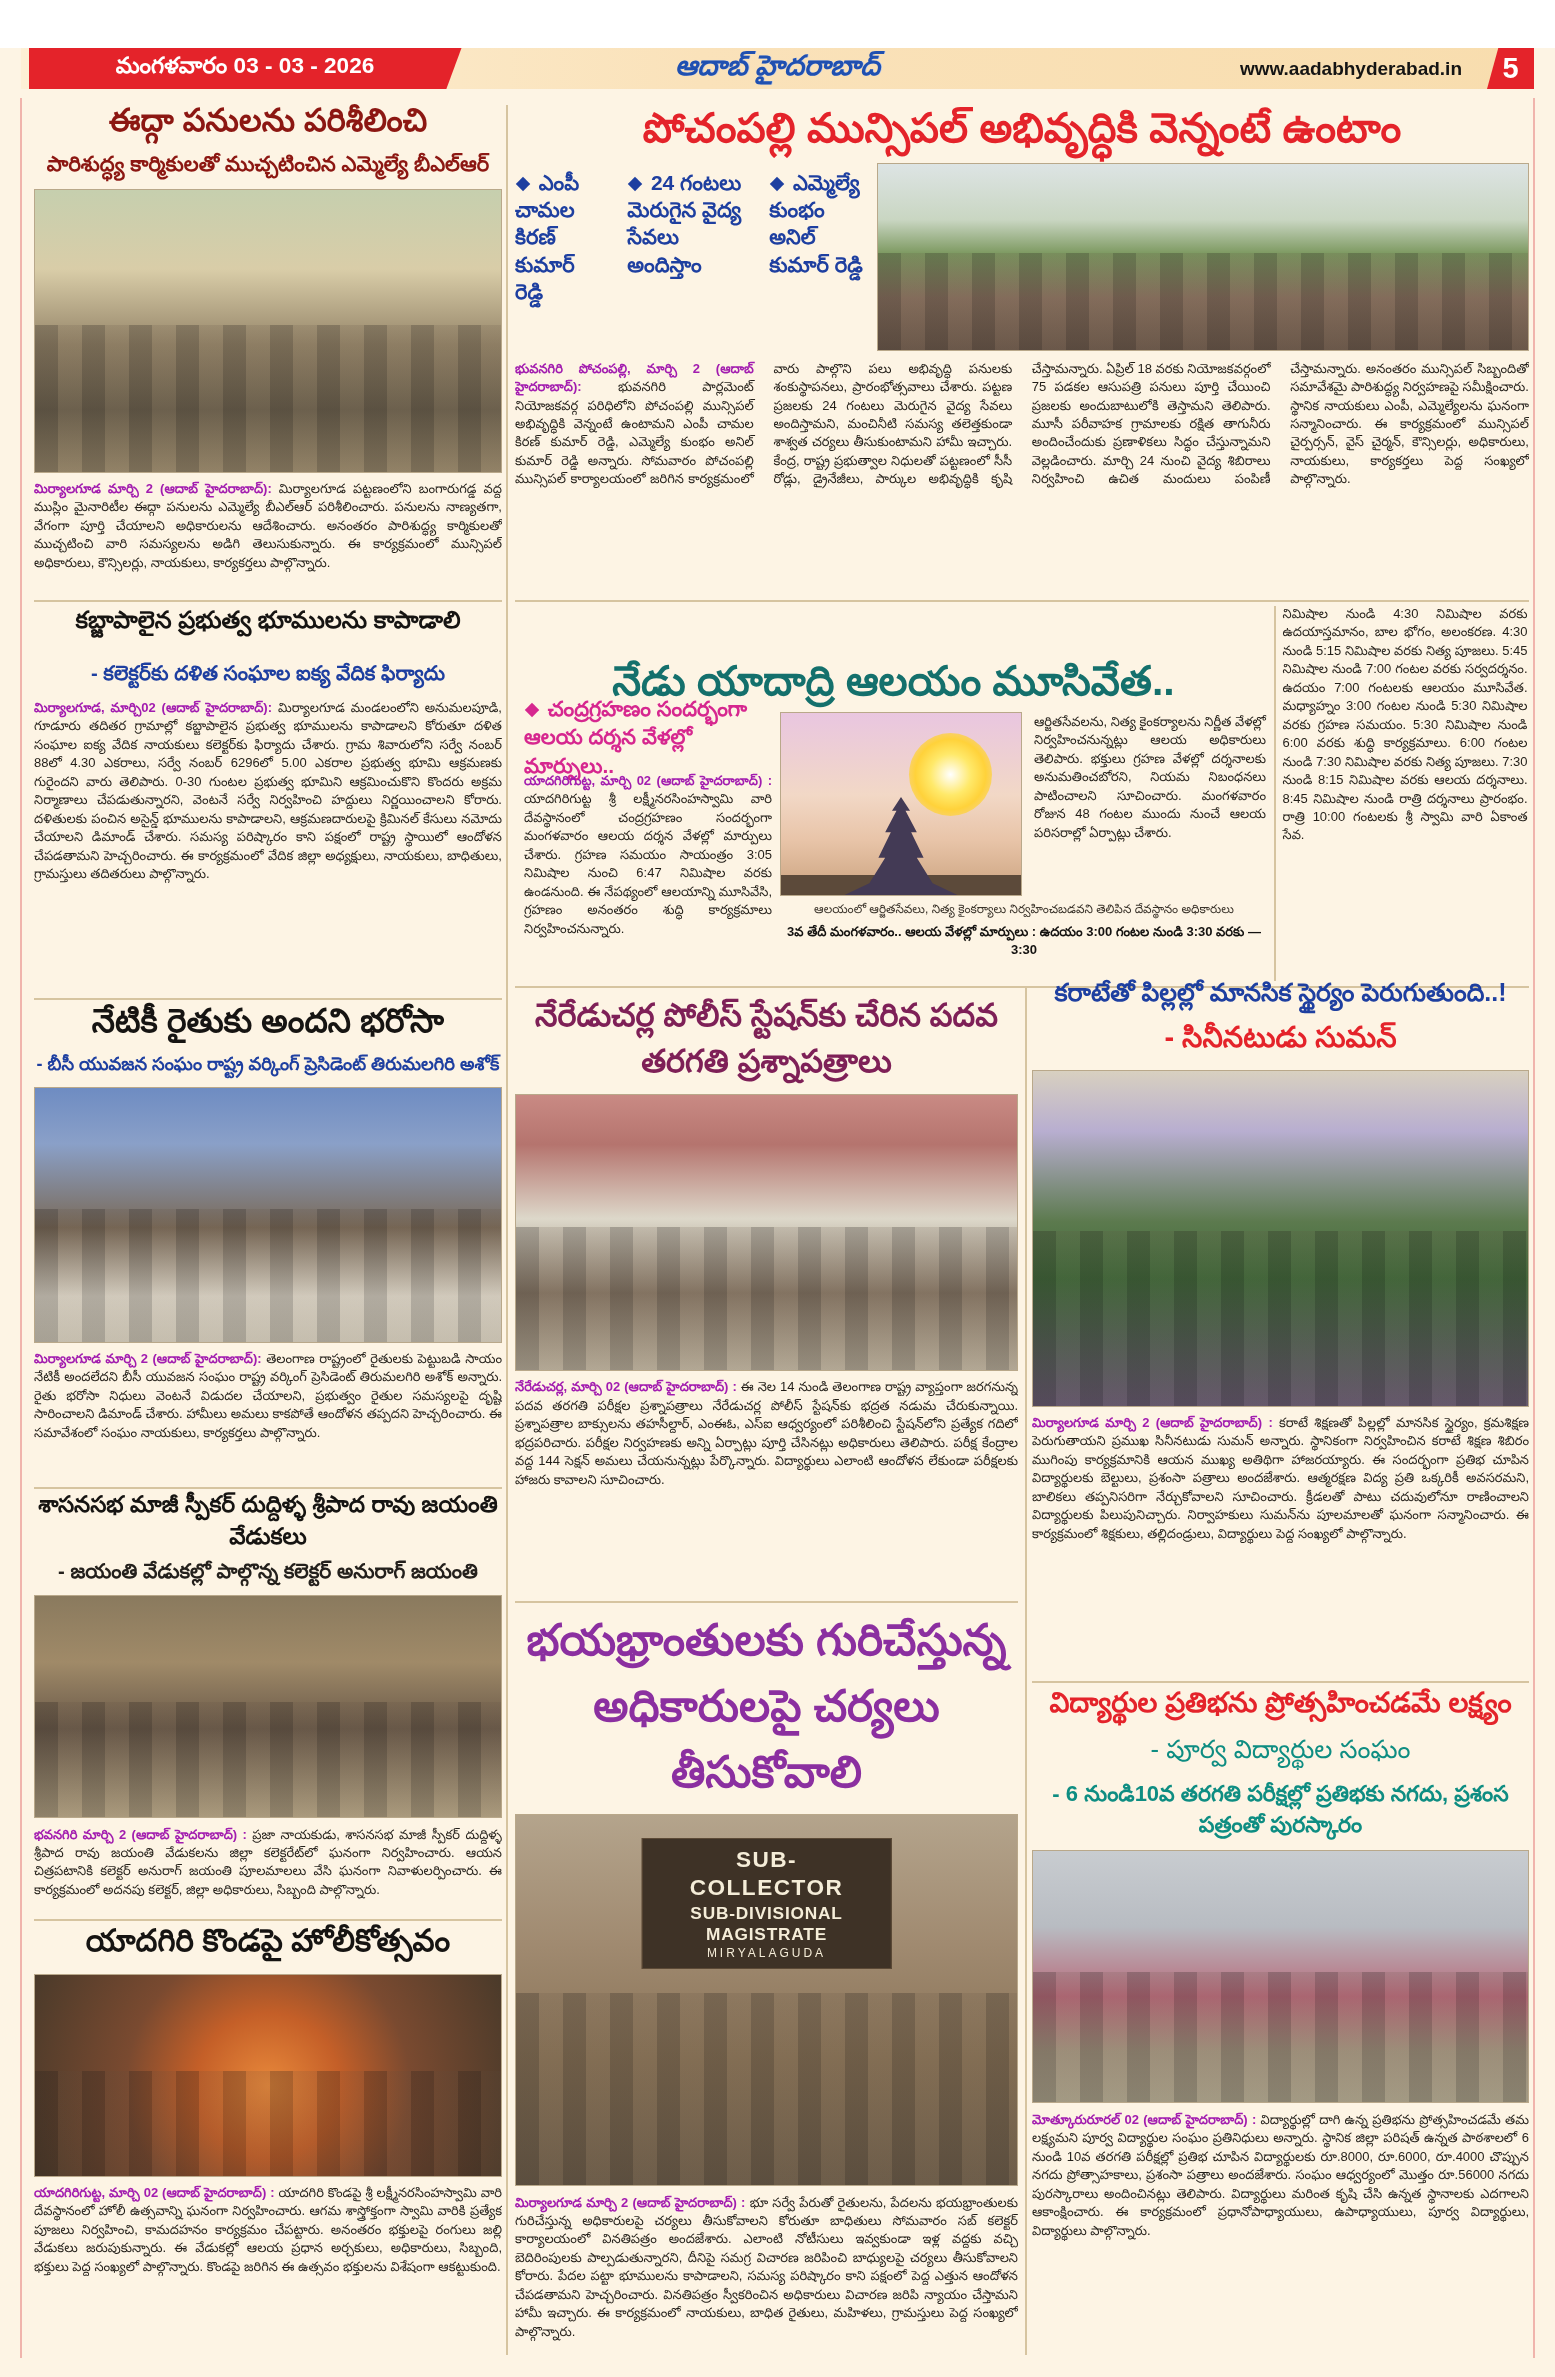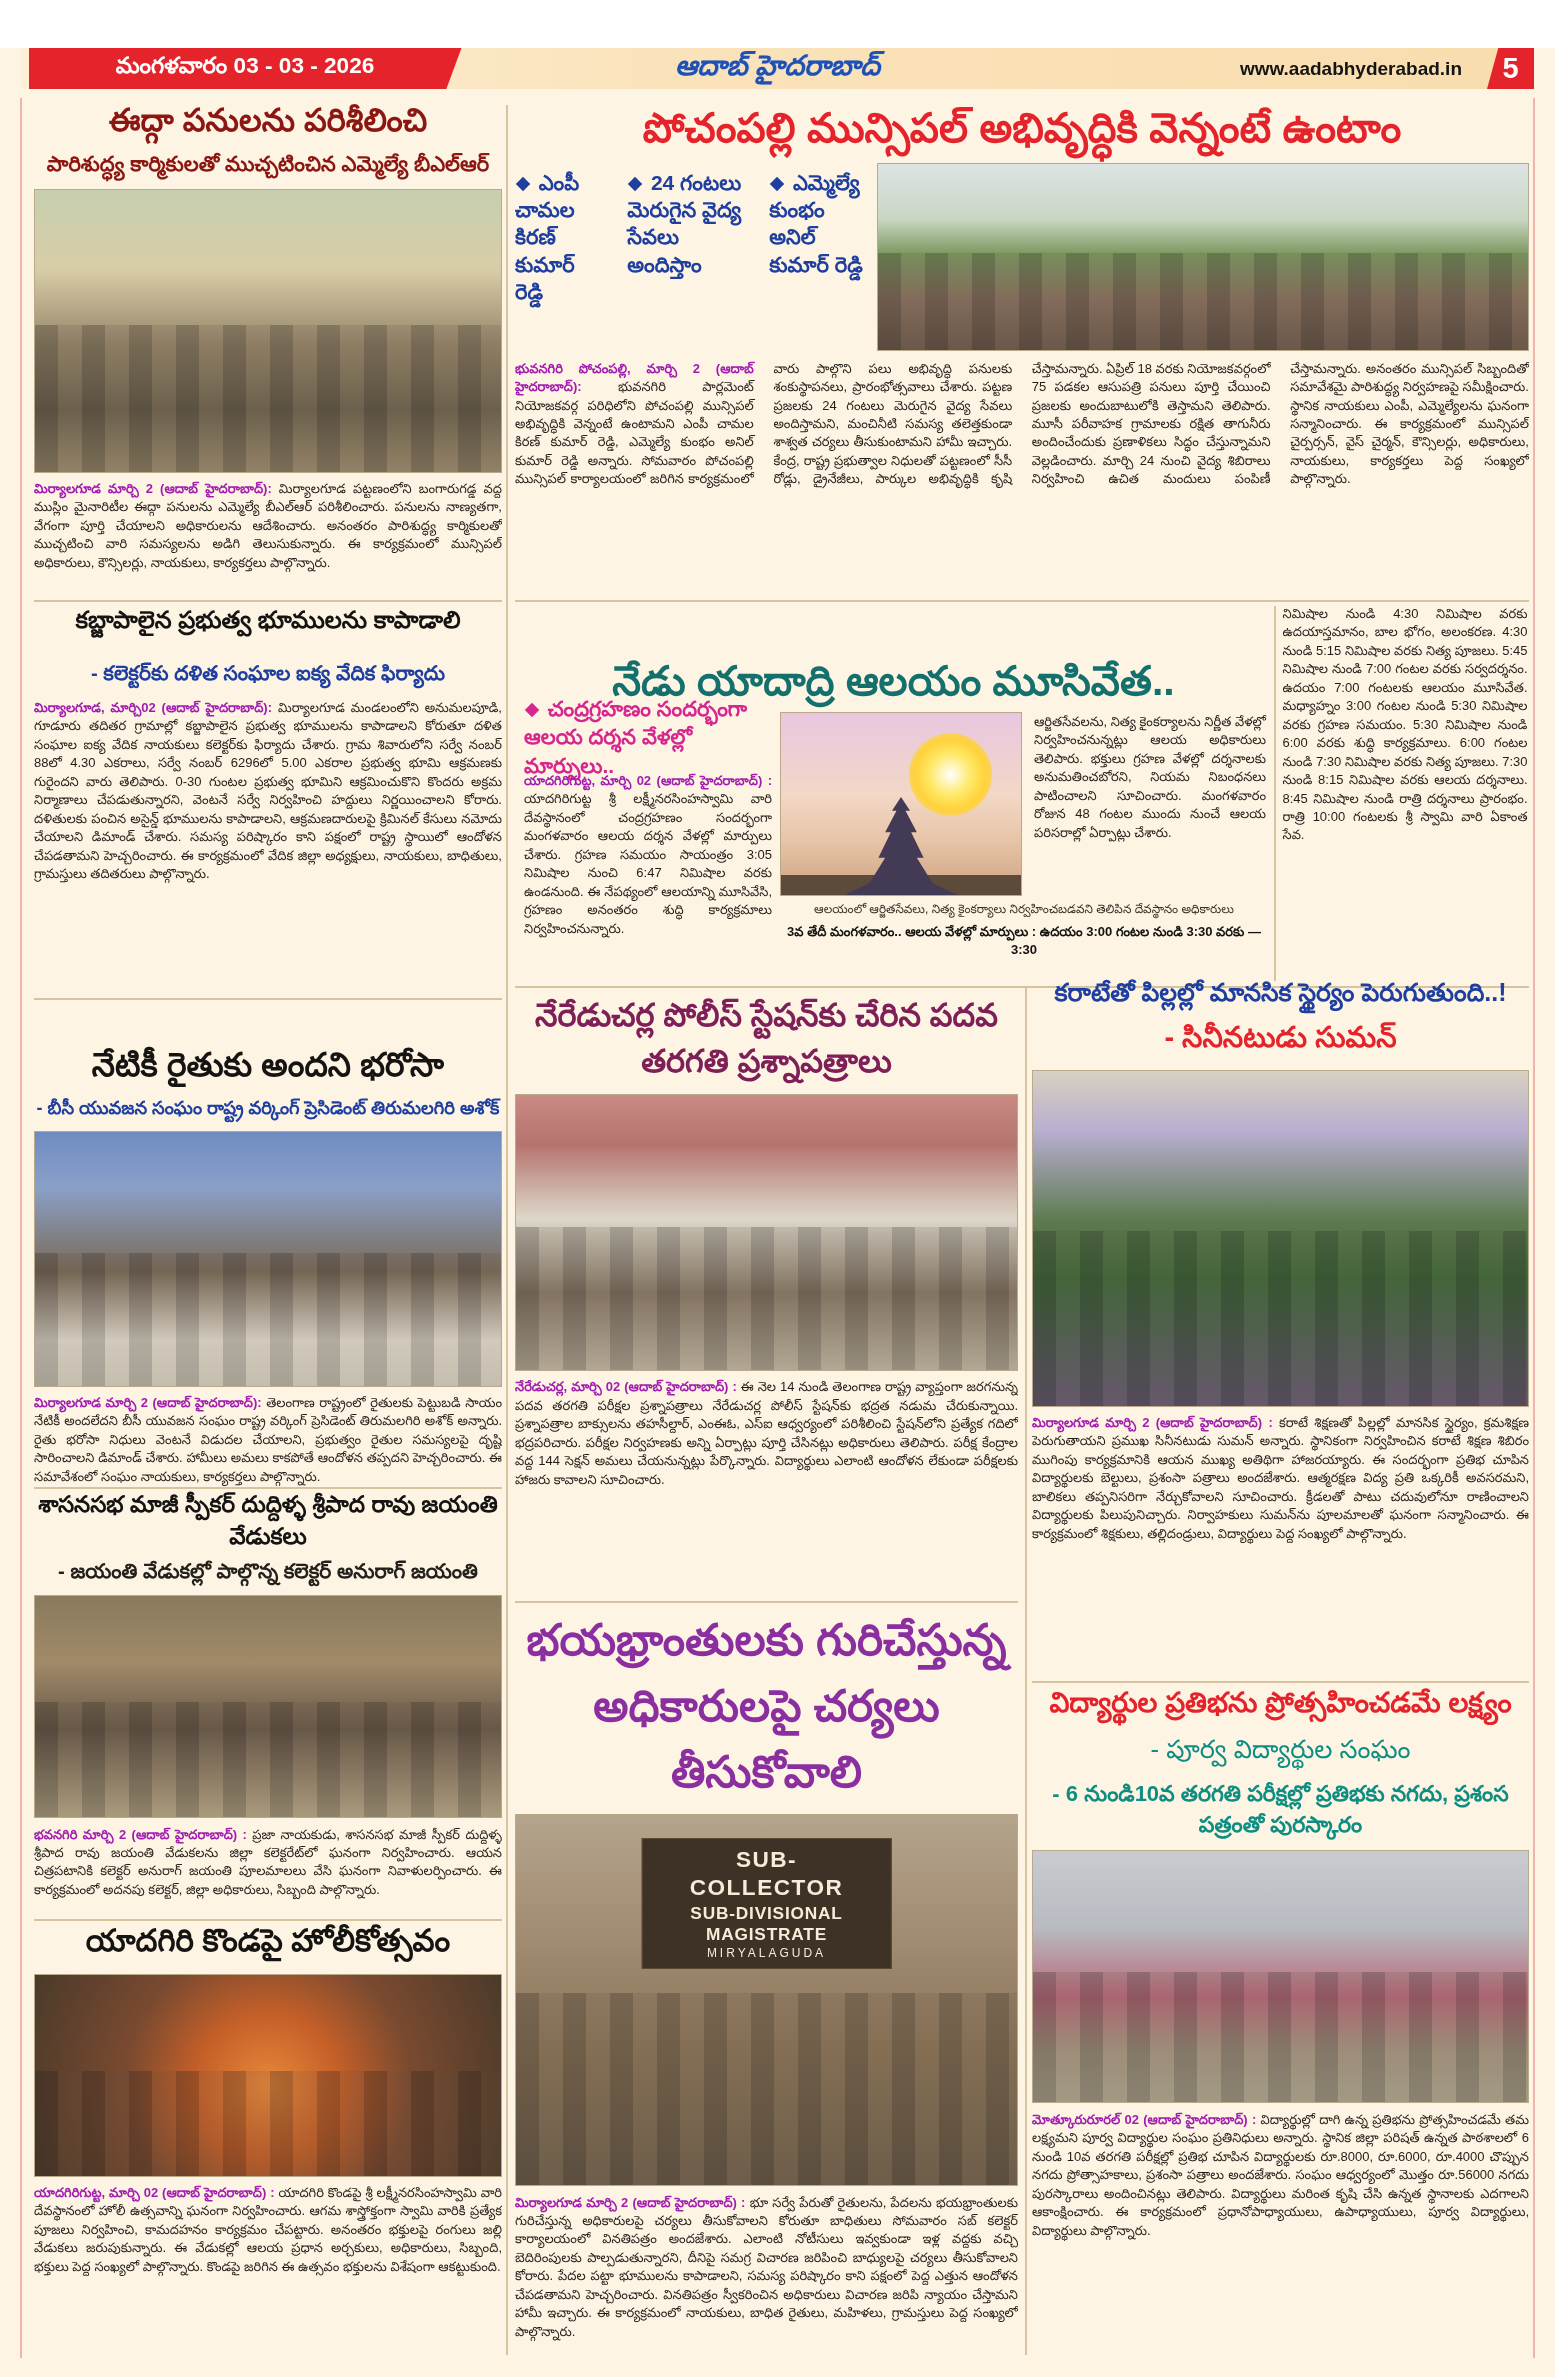--- a/index.html
+++ b/index.html
@@ -144,21 +144,21 @@
 
   <div class="article" style="left:34px;top:606px;width:468px;height:388px;">
     <h2 class="kabja-h h-black">కబ్జాపాలైన ప్రభుత్వ భూములను కాపాడాలి</h2>
     <h3 class="kabja-sub sub-blue">- కలెక్టర్‌కు దళిత సంఘాల ఐక్య వేదిక ఫిర్యాదు</h3>
     <p class="body mt12">
       <b>మిర్యాలగూడ, మార్చి02 (ఆదాబ్ హైదరాబాద్):</b>
       <span>మిర్యాలగూడ మండలంలోని అనుమలపూడి, గూడూరు తదితర గ్రామాల్లో కబ్జాపాలైన ప్రభుత్వ భూములను కాపాడాలని కోరుతూ దళిత సంఘాల ఐక్య వేదిక నాయకులు కలెక్టర్‌కు ఫిర్యాదు చేశారు. గ్రామ శివారులోని సర్వే నంబర్ 88లో 4.30 ఎకరాలు, సర్వే నంబర్ 6296లో 5.00 ఎకరాల ప్రభుత్వ భూమి ఆక్రమణకు గురైందని వారు తెలిపారు. 0-30 గుంటల ప్రభుత్వ భూమిని ఆక్రమించుకొని కొందరు అక్రమ నిర్మాణాలు చేపడుతున్నారని, వెంటనే సర్వే నిర్వహించి హద్దులు నిర్ణయించాలని కోరారు. దళితులకు పంచిన అసైన్డ్ భూములను కాపాడాలని, ఆక్రమణదారులపై క్రిమినల్ కేసులు నమోదు చేయాలని డిమాండ్ చేశారు. సమస్య పరిష్కారం కాని పక్షంలో రాష్ట్ర స్థాయిలో ఆందోళన చేపడతామని హెచ్చరించారు. ఈ కార్యక్రమంలో వేదిక జిల్లా అధ్యక్షులు, నాయకులు, బాధితులు, గ్రామస్తులు తదితరులు పాల్గొన్నారు.</span>
     </p>
   </div>
 
-  <div class="article" style="left:34px;top:1002px;width:468px;height:482px;margin-top:44px;">
+  <div class="article" style="left:34px;top:1002px;width:468px;height:482px;">
     <h1 class="raithu-h h-black">నేటికీ రైతుకు అందని భరోసా</h1>
     <h3 class="raithu-sub sub-blue">- బీసీ యువజన సంఘం రాష్ట్ర వర్కింగ్ ప్రెసిడెంట్ తిరుమలగిరి అశోక్</h3>
     <div class="photo ph-press mt10" style="height:256px;"></div>
     <p class="body mt10">
       <b>మిర్యాలగూడ మార్చి 2 (ఆదాబ్ హైదరాబాద్):</b>
       <span>తెలంగాణ రాష్ట్రంలో రైతులకు పెట్టుబడి సాయం నేటికీ అందలేదని బీసీ యువజన సంఘం రాష్ట్ర వర్కింగ్ ప్రెసిడెంట్ తిరుమలగిరి అశోక్ అన్నారు. రైతు భరోసా నిధులు వెంటనే విడుదల చేయాలని, ప్రభుత్వం రైతుల సమస్యలపై దృష్టి సారించాలని డిమాండ్ చేశారు. హామీలు అమలు కాకపోతే ఆందోళన తప్పదని హెచ్చరించారు. ఈ సమావేశంలో సంఘం నాయకులు, కార్యకర్తలు పాల్గొన్నారు.</span>
     </p>
   </div>
 
   <div class="article" style="left:34px;top:1491px;width:468px;height:424px;">

